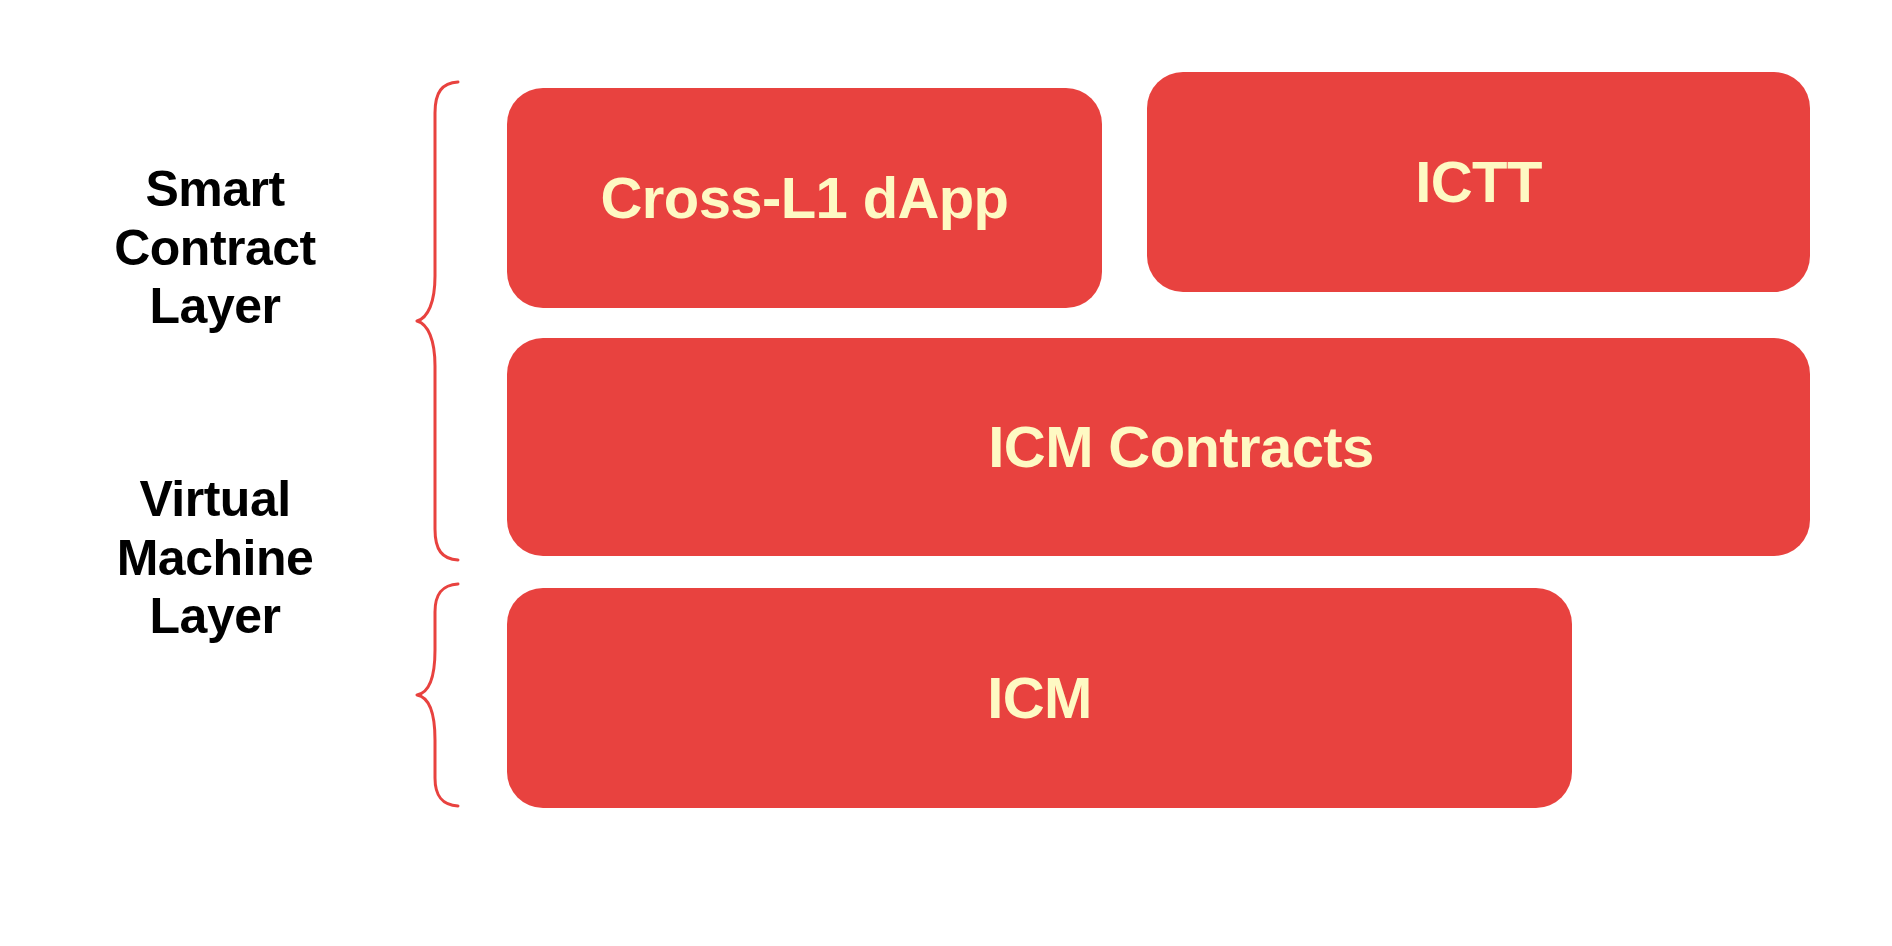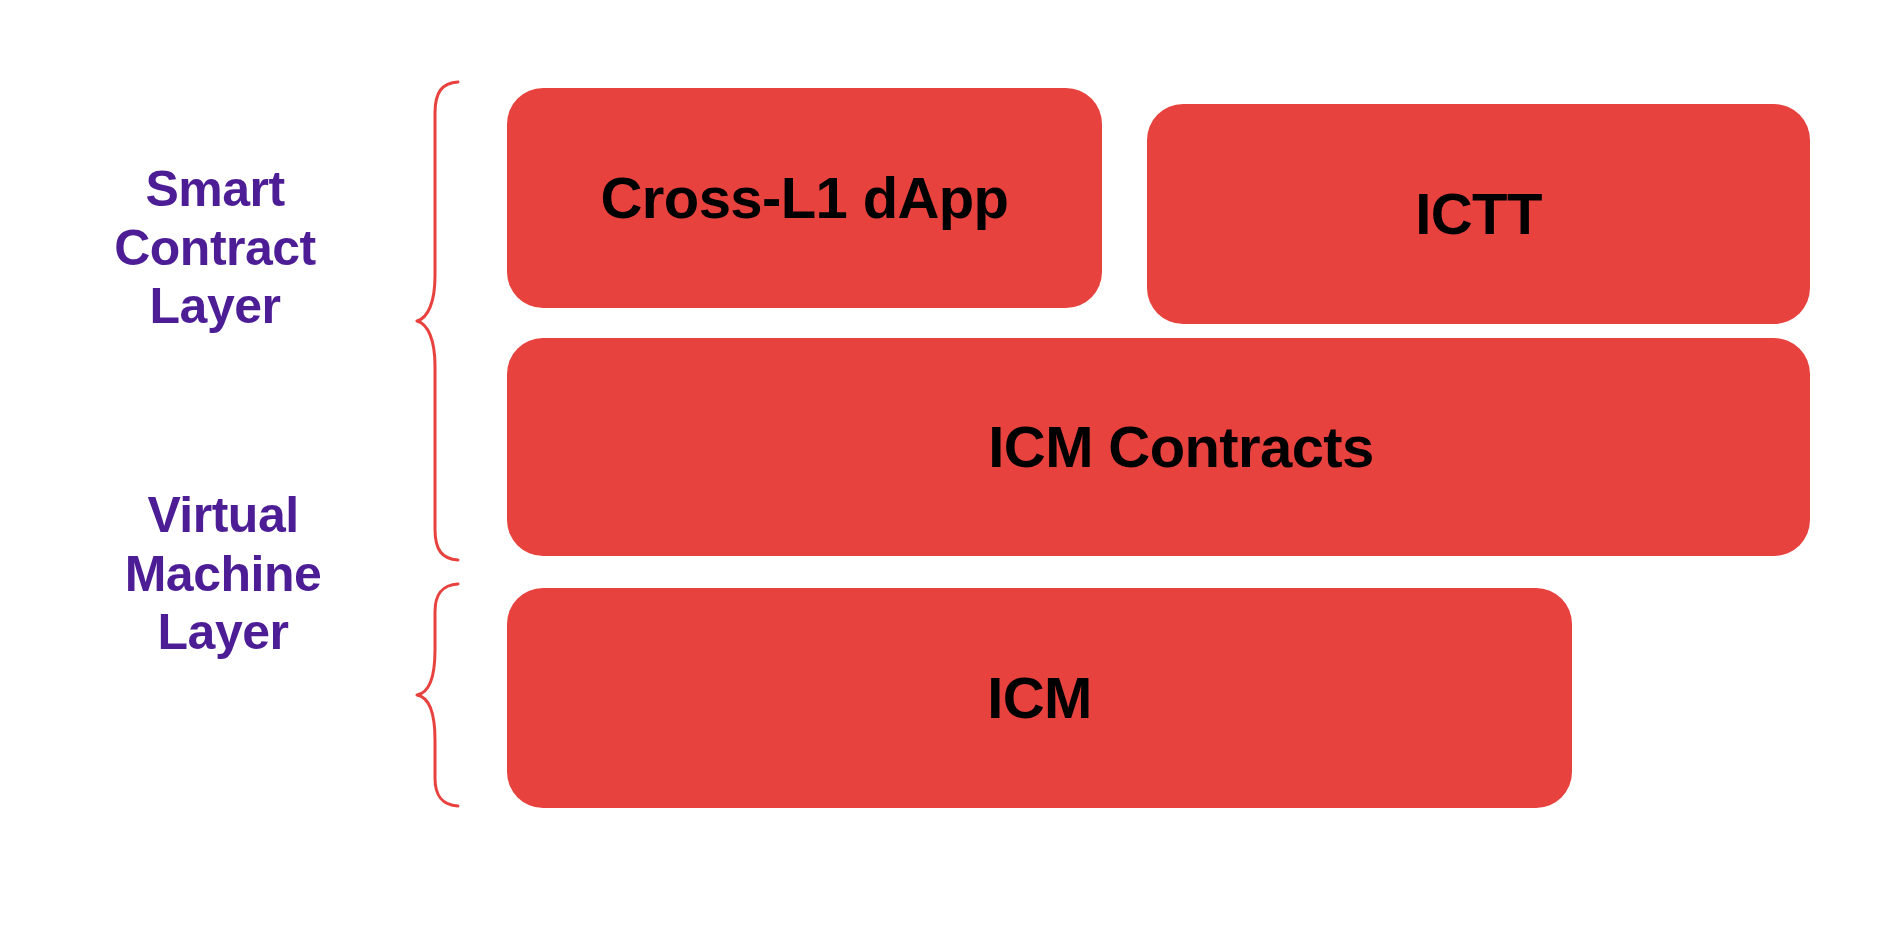--- a/index.html
+++ b/index.html
@@ -17,37 +17,36 @@
     height: 946px;
     background: #ffffff;
     overflow: hidden;
   }
 
   
   .layer-label {
     position: absolute;
     text-align: center;
     font-weight: 700;
-    color: #4c1d95;
+    color: #000000;
     font-size: 50px;
     line-height: 1.17;
     letter-spacing: -0.5px;
     white-space: pre-line;
     font-family: "Liberation Sans", "DejaVu Sans", sans-serif;
   }
   #label-smart-contract {
     left: 40px;
     top: 160px;
     width: 350px;
   }
   #label-virtual-machine {
-    left: 48px;
+    left: 40px;
     top: 470px;
     width: 350px;
-    margin-top: 16px;
   }
 
   
   .brace-svg {
     position: absolute;
     overflow: visible;
   }
   .brace-path {
     fill: none;
     stroke: #E8423F;
@@ -62,38 +61,38 @@
   .box {
     position: absolute;
     background: #E8423F;
     border-radius: 36px;
     display: flex;
     align-items: center;
     justify-content: center;
     box-sizing: border-box;
   }
   .box-label {
-    color: #000000;
+    color: #fef9c3;
     font-weight: 700;
     font-size: 58px;
     letter-spacing: -0.6px;
     line-height: 1;
     text-align: center;
     font-family: "Liberation Sans", "DejaVu Sans", sans-serif;
   }
 
   #box-cross-l1-dapp {
     left: 507px;
     top: 88px;
     width: 595px;
     height: 220px;
   }
   #box-ictt {
     left: 1147px;
-    top: 104px;
+    top: 72px;
     width: 663px;
     height: 220px;
   }
   #box-icm-contracts {
     left: 507px;
     top: 338px;
     width: 1303px;
     height: 218px;
     padding-left: 45px;
   }

